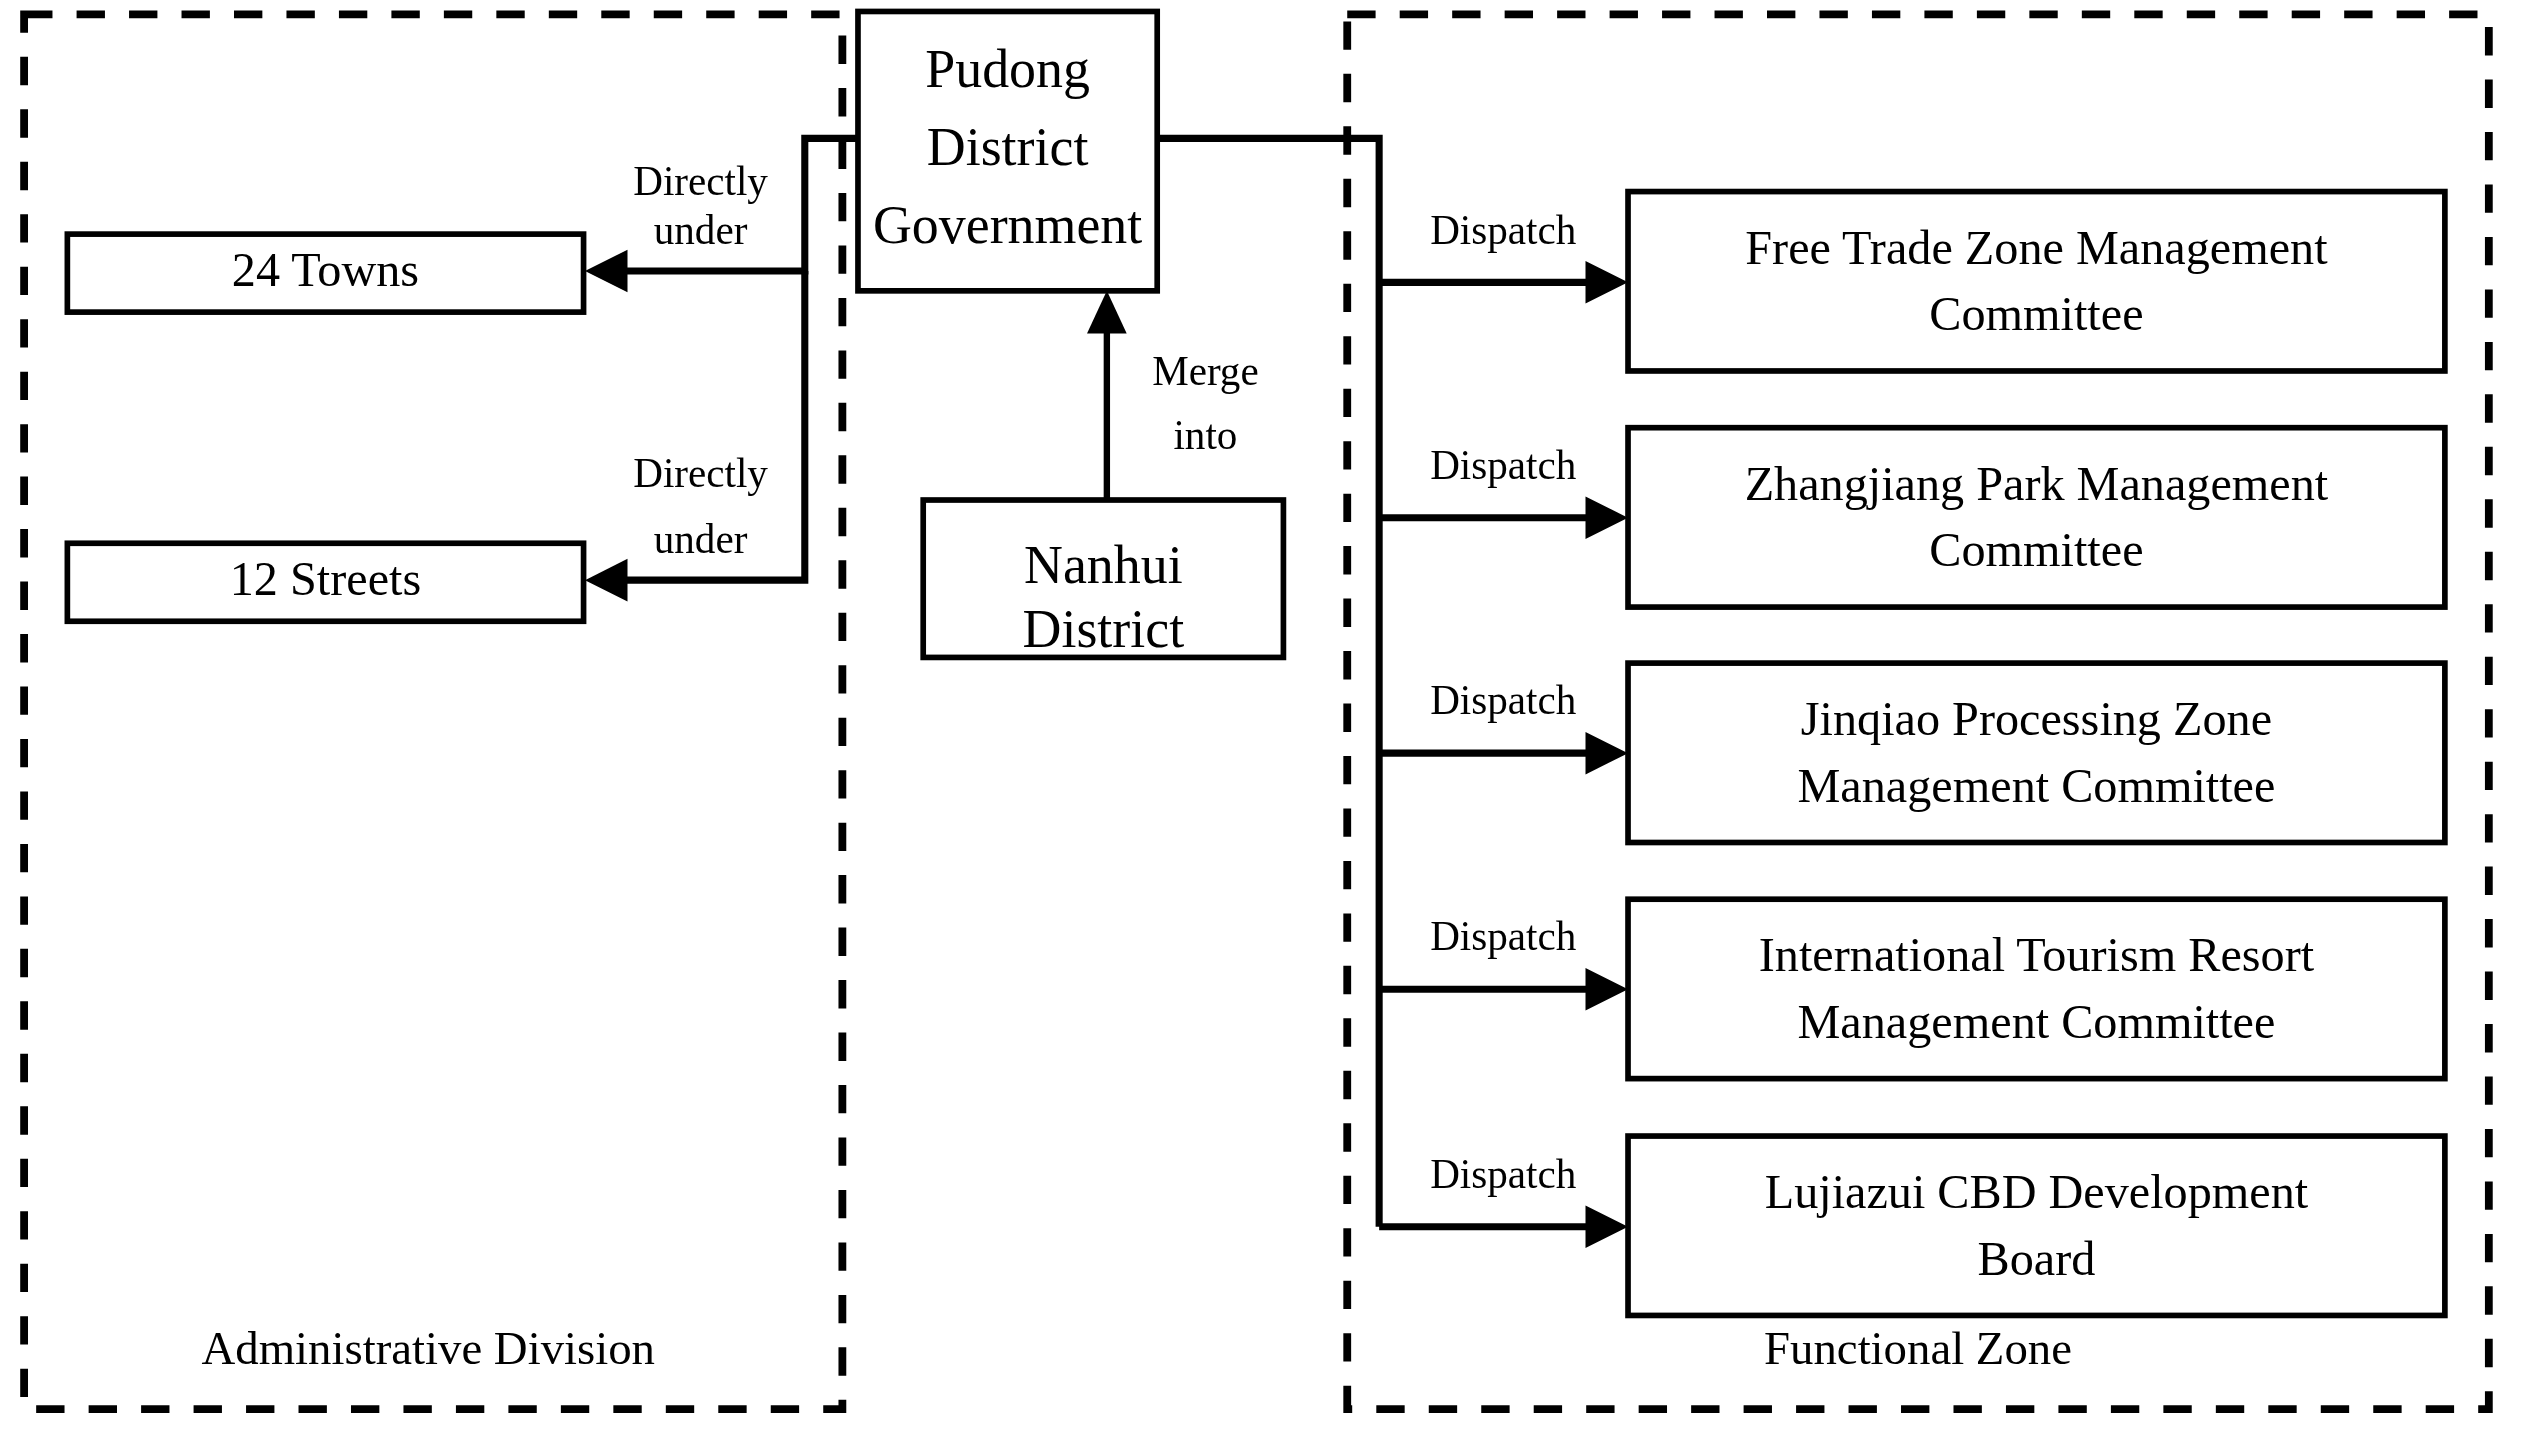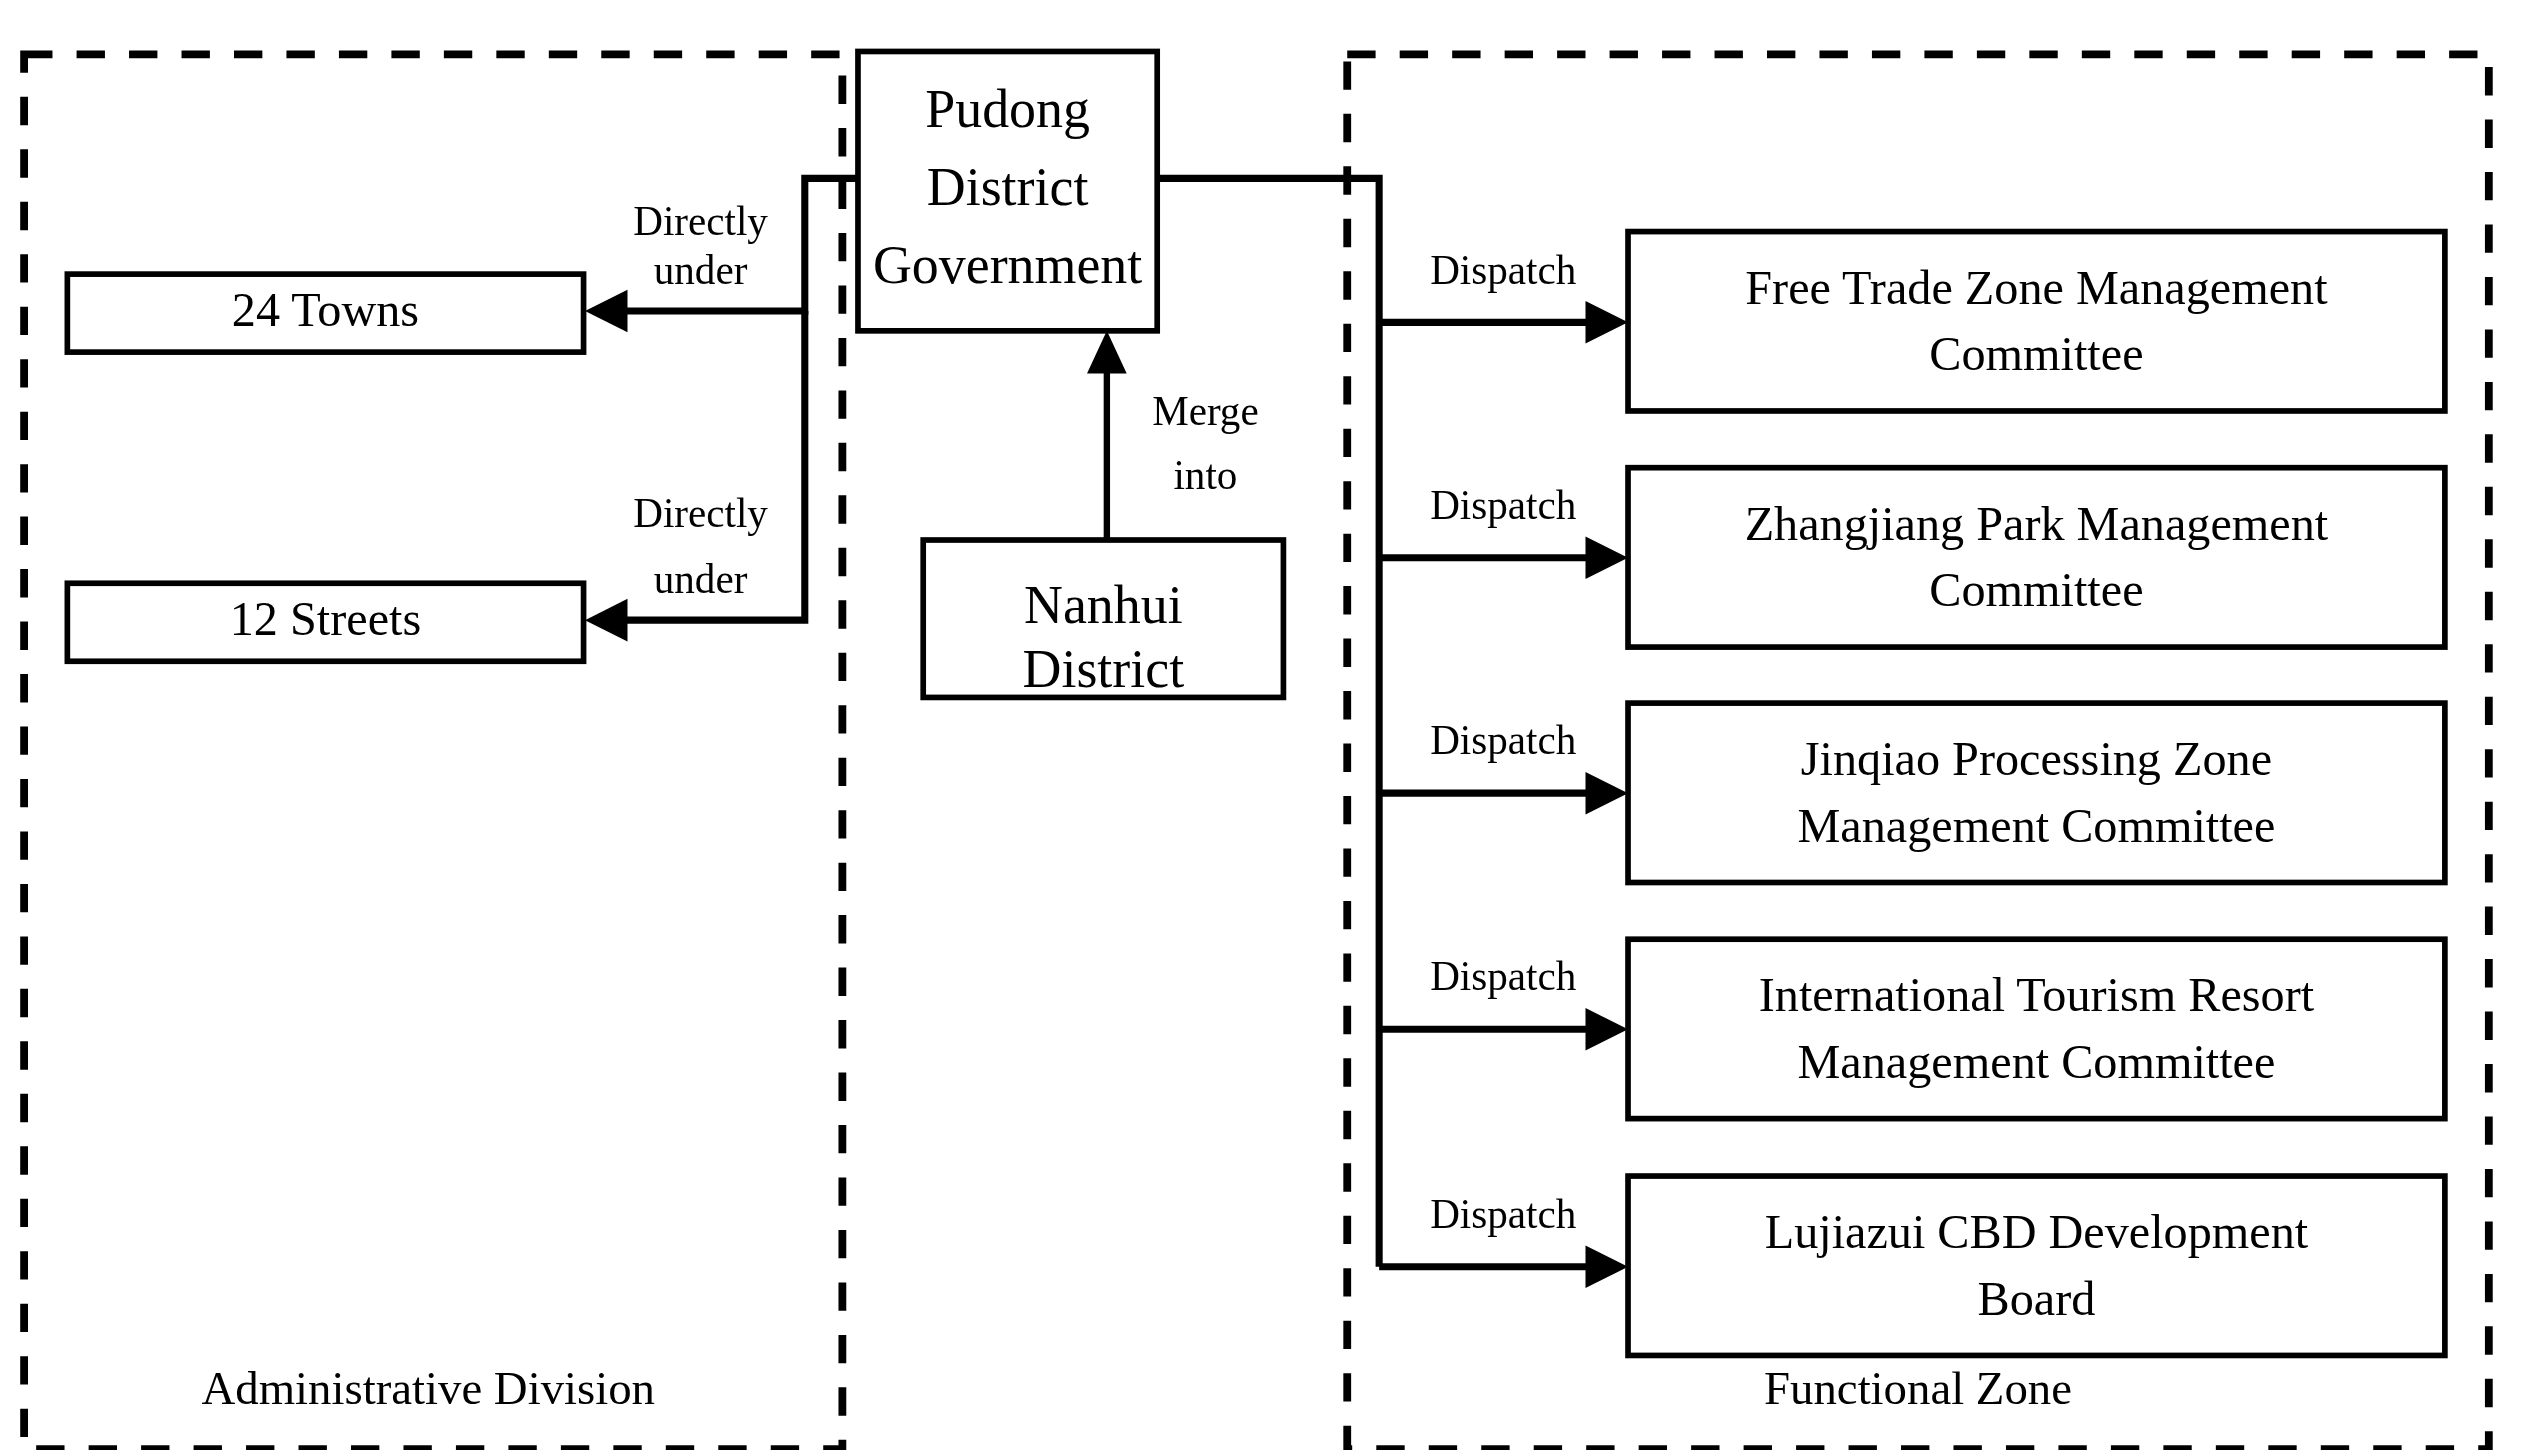--- a/index.html
+++ b/index.html
@@ -11,21 +11,20 @@
     width: 2525px;
     height: 1451px;
     overflow: hidden;
     font-family: "Liberation Serif", "DejaVu Serif", serif;
   }
   #diagram-root {
     position: relative;
     width: 2525px;
     height: 1072px;
     background: #ffffff;
-    margin-top: 40px;
   }
   svg.diagram-canvas {
     position: absolute;
     top: 0;
     left: 0;
     width: 2525px;
     height: 1451px;
     display: block;
   }
   .panel-dashed {

